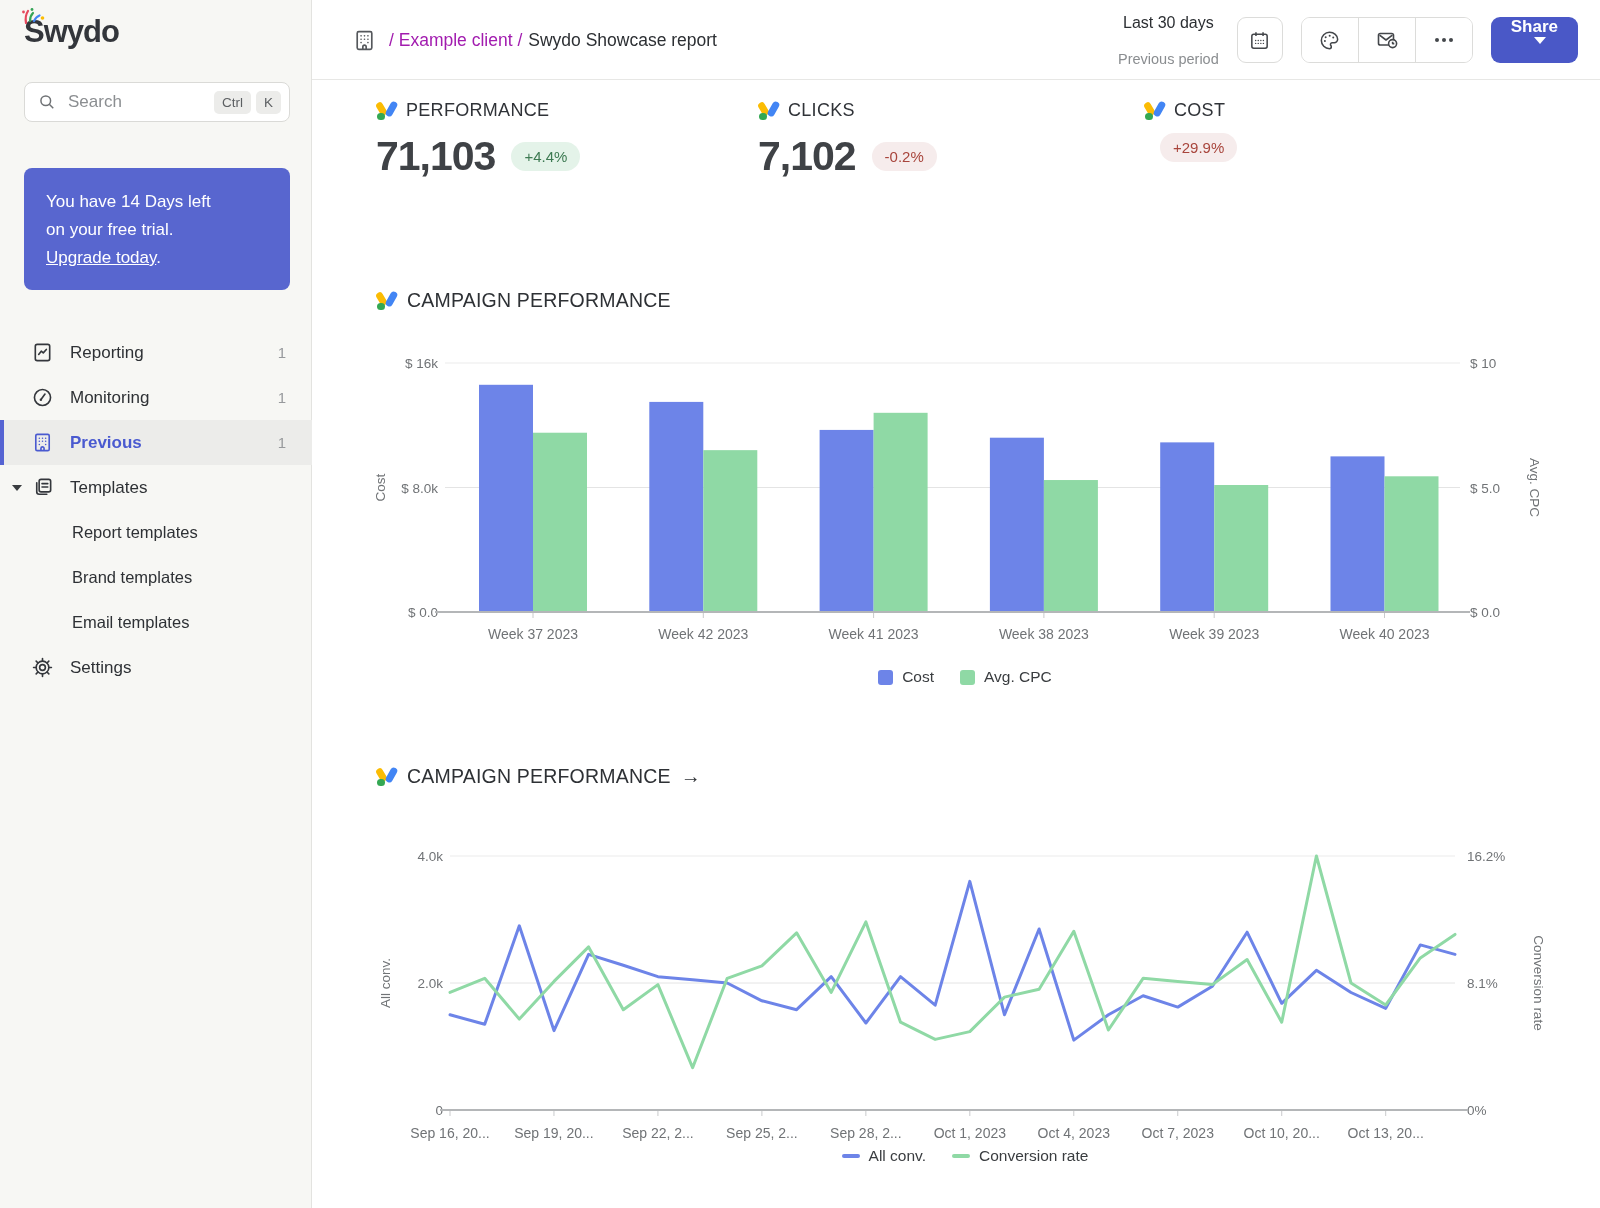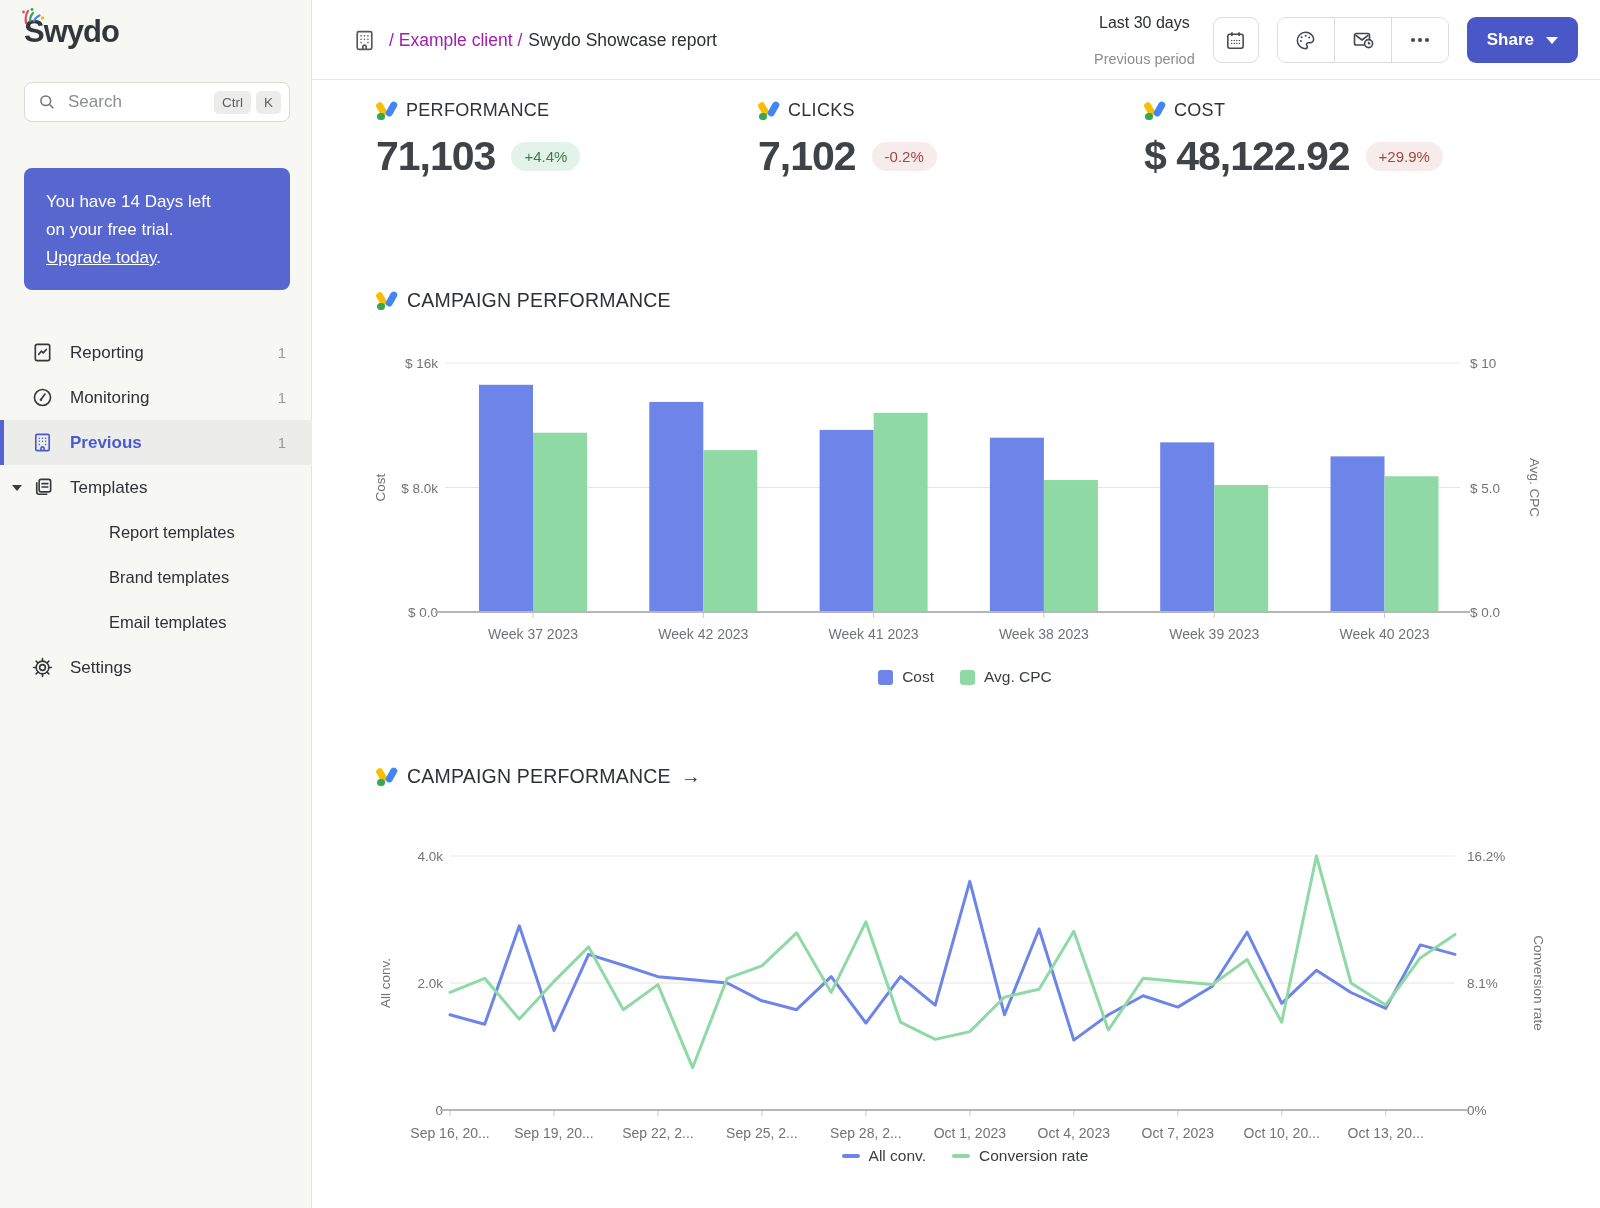--- a/index.html
+++ b/index.html
@@ -20,39 +20,39 @@
   .nav{position:absolute;left:0;top:330px;width:312px;}
   .nav-item{position:relative;height:45px;display:flex;align-items:center;cursor:pointer;padding-left:30px;box-sizing:border-box;}
   .nav-item .nicon{width:24px;height:24px;margin-right:16px;color:#34373c;flex:0 0 auto;display:flex;align-items:center;justify-content:center;}
   .nav-item .nlabel{font-size:17px;color:#2e3135;}
   .nav-item .ncount{position:absolute;right:26px;font-size:15px;color:#97999c;}
   .nav-item.active{background:#ececea;}
   .nav-item.active::before{content:"";position:absolute;left:0;top:0;bottom:0;width:4px;background:#5563d2;}
   .nav-item.active .nlabel{color:#4a5ad0;font-weight:700;}
   .nav-item.active .nicon{color:#4a5ad0;}
   .nav-caret{position:absolute;left:12px;width:0;height:0;border-left:5px solid transparent;border-right:5px solid transparent;border-top:6px solid #3a3d40;}
-  .nav-sub{height:45px;display:flex;align-items:center;padding-left:72px;font-size:16.5px;color:#2e3135;cursor:pointer;margin-left:37px;}
+  .nav-sub{height:45px;display:flex;align-items:center;padding-left:72px;font-size:16.5px;color:#2e3135;cursor:pointer;}
 
   
   #header{position:absolute;left:312px;top:0;width:1288px;height:80px;background:#fff;border-bottom:1px solid #e7e7e5;box-sizing:border-box;}
   .crumbs{position:absolute;left:40px;top:0;height:80px;display:flex;align-items:center;}
   .crumbs .bicon{color:#55585c;margin-right:12px;display:flex;cursor:pointer;}
   .crumb-gray{color:#a21caf;font-size:17.5px;margin-right:6px;cursor:pointer;}
   .crumb-cur{color:#2c2f33;font-size:17.5px;font-weight:500;}
   .hright{position:absolute;right:22px;top:0;height:80px;display:flex;align-items:center;}
   .daterange{text-align:center;margin-right:18px;cursor:pointer;}
   .daterange .dr1{font-size:16px;color:#2c2f33;}
   .daterange .dr2{font-size:14.5px;color:#8a8d90;margin-top:19px;}
   .icon-btn{width:46px;height:46px;border:1px solid #dcdcda;border-radius:9px;background:#fff;display:flex;align-items:center;justify-content:center;color:#44474b;cursor:pointer;box-sizing:border-box;}
   .btn-group{display:flex;margin-left:18px;border:1px solid #dcdcda;border-radius:9px;overflow:hidden;}
   .btn-group .gcell{width:56px;height:44px;display:flex;align-items:center;justify-content:center;color:#44474b;background:#fff;cursor:pointer;}
   .btn-group .gcell + .gcell{border-left:1px solid #dcdcda;}
   .dots3{display:flex;gap:3px;}
   .dots3 i{width:4px;height:4px;border-radius:50%;background:#44474b;}
-  .share-btn{margin-left:18px;height:46px;padding:0 20px;background:#4a58c7;border:none;border-radius:9px;color:#fff;font-size:17px;font-weight:600;font-family:inherit;display:flex;align-items:center;cursor:pointer;}
+  .share-btn{margin-left:18px;height:46px;padding:0 20px;background:#4a58c7;border:none;border-radius:9px;color:#fff;font-size:17px;font-weight:600;font-family:inherit;display:flex;align-items:center;cursor:pointer;flex-direction:column;}
   .share-caret{width:0;height:0;border-left:6px solid transparent;border-right:6px solid transparent;border-top:7px solid #fff;margin-left:12px;}
 
   
   .kpi{position:absolute;top:100px;}
   .kpi-head{display:flex;align-items:center;gap:9px;}
   .kpi-label{font-size:18px;font-weight:500;color:#303338;letter-spacing:.3px;}
   .kpi-row{display:flex;align-items:center;margin-top:12px;}
   .kpi-value{font-size:41px;font-weight:600;color:#3f4246;letter-spacing:-1px;}
   .pill{margin-left:16px;padding:6px 13px;border-radius:16px;font-size:15px;}
   .pill.pos{background:#e4f3e9;color:#3d7a52;}
@@ -279,21 +279,20 @@
   <div class="kpi" style="left:1144px;">
     <div class="kpi-head">
       <span class="gads">
           <i class="gy"></i>
           <i class="gb"></i>
           <i class="gg"></i>
         </span>
       <span class="kpi-label">COST</span>
     </div>
     <div class="kpi-row">
-      <span class="kpi-value">$ 48,122.92</span>
       <span class="pill neg">+29.9%</span>
     </div>
   </div>
 
   <div class="sec-title" style="left:376px;top:289px;">
     <span class="gads">
         <i class="gy"></i>
         <i class="gb"></i>
         <i class="gg"></i>
       </span>

